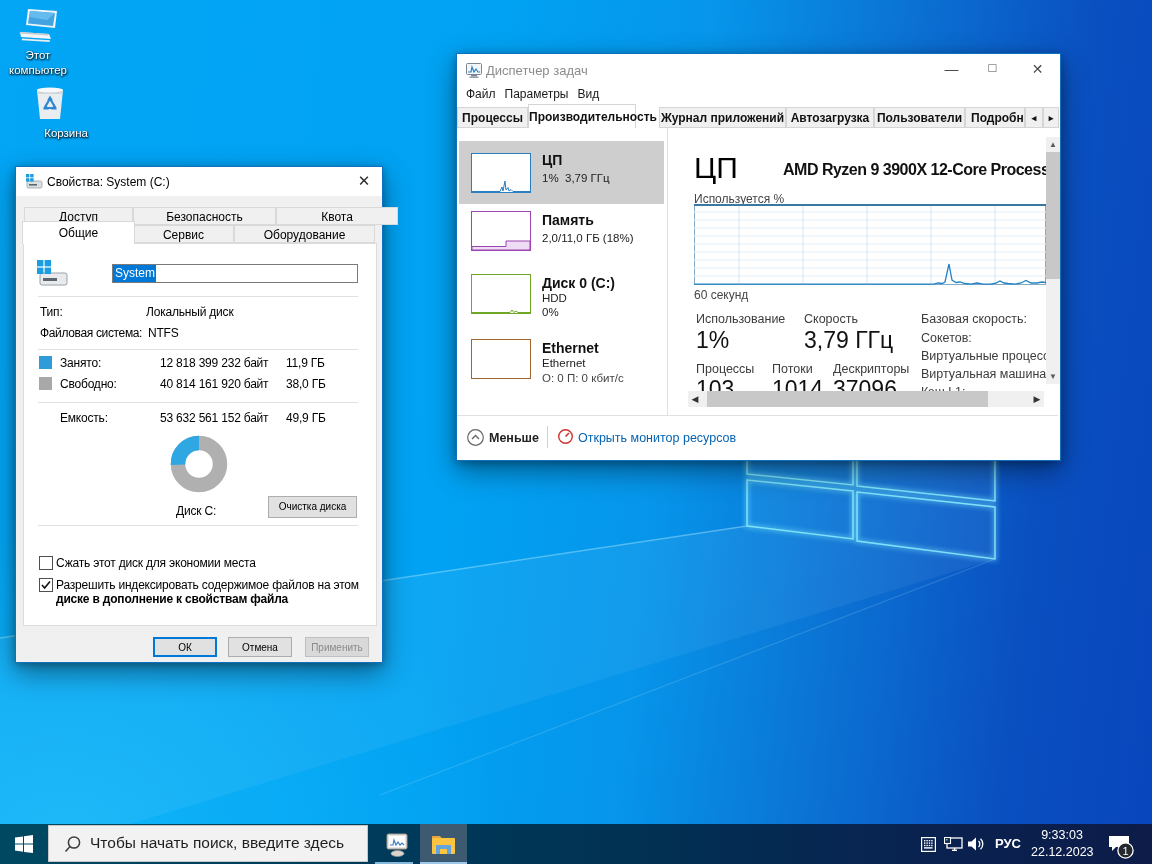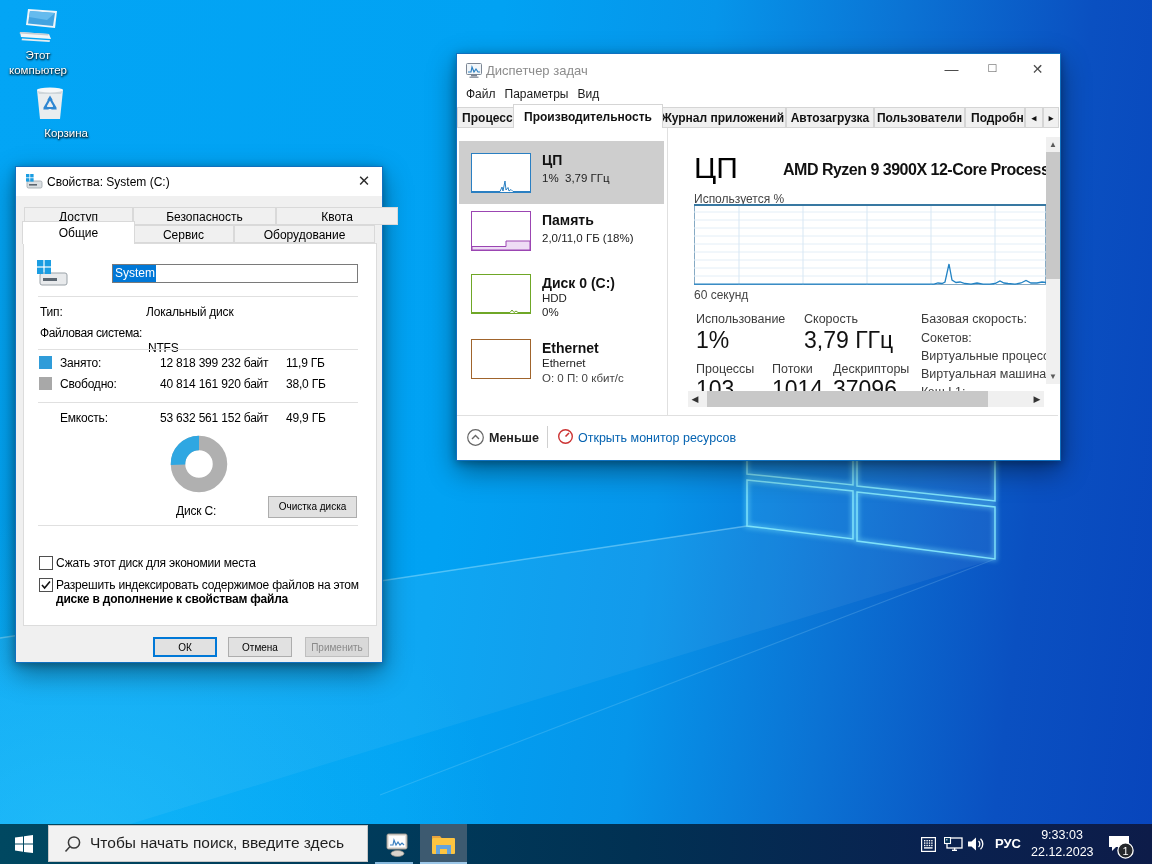--- a/index.html
+++ b/index.html
@@ -125,21 +125,21 @@
       <rect x="0" y="7.6" width="6.4" height="6.4" fill="#1b9de2"></rect>
         <rect x="7.6" y="7.6" width="6.4" height="6.4" fill="#1b9de2"></rect>
     </svg>
     <div class="abs" style="left:88px;top:20px;width:244px;height:17px;border:1px solid #7a7a7a;background:#fff;line-height:17px;">
       <span style="background:#0078d7;color:#fff;padding:1px 1px 2px 2px;">System</span>
     </div>
     <div class="sep" style="top:52px;"></div>
     <div class="lbl" style="left:16px;top:61px;">Тип:</div>
     <div class="lbl" style="left:122px;top:61px;">Локальный диск</div>
     <div class="lbl" style="left:16px;top:82px;letter-spacing:-0.35px;">Файловая система:</div>
-    <div class="lbl" style="left:124px;top:82px;margin-top:15px;">NTFS</div>
+    <div class="lbl" style="left:124px;top:82px;">NTFS</div>
     <div class="sep" style="top:105px;"></div>
     <div class="swatch" style="left:15px;top:112px;background:#2f9cd9;"></div>
     <div class="lbl" style="left:36px;top:112px;">Занято:</div>
     <div class="lbl" style="left:136px;top:112px;text-align:right;">12 818 399 232 байт</div>
     <div class="lbl" style="left:262px;top:112px;">11,9 ГБ</div>
     <div class="swatch" style="left:15px;top:133px;background:#a8a8a8;"></div>
     <div class="lbl" style="left:36px;top:133px;">Свободно:</div>
     <div class="lbl" style="left:136px;top:133px;">40 814 161 920 байт</div>
     <div class="lbl" style="left:262px;top:133px;">38,0 ГБ</div>
     <div class="sep" style="top:158px;"></div>
@@ -177,21 +177,21 @@
     <rect x="5" y="12" width="6" height="1.4" fill="#7c8694"></rect>
       <rect x="3.5" y="13.6" width="9" height="1.2" fill="#7c8694"></rect>
   </svg>
   <div class="abs" style="left:29px;top:9px;font-size:13px;color:#8c8c8c;">Диспетчер задач</div>
   <div class="abs" style="left:486px;top:7px;width:17px;text-align:center;color:#4c4c4c;font-size:14px;">—</div>
   <div class="abs" style="left:527px;top:6px;width:17px;text-align:center;color:#4c4c4c;font-size:13px;">□</div>
   <div class="abs" style="left:572px;top:7px;width:17px;text-align:center;color:#4c4c4c;font-size:14px;">✕</div>
   <div class="menu"><span>Файл</span><span>Параметры</span><span>Вид</span></div>
 
   <div class="tmtab" style="left:0px;top:53px;width:71px;">Процессы</div>
-  <div class="tmtab tmtabact" style="left:56px;top:50px;width:150px;height:24px;line-height:25px;">Производительность</div>
+  <div class="tmtab tmtabact" style="left:71px;top:50px;width:108px;height:24px;line-height:25px;">Производительность</div>
   <div class="tmtab" style="left:202px;top:53px;width:127px;">Журнал приложений</div>
   <div class="tmtab" style="left:329px;top:53px;width:88px;">Автозагрузка</div>
   <div class="tmtab" style="left:417px;top:53px;width:91px;">Пользователи</div>
   <div class="tmtab" style="left:508px;top:53px;width:60px;overflow:hidden;text-align:left;padding-left:5px;">Подробности</div>
   <div class="tmtab" style="left:568px;top:53px;width:18px;font-size:9px;">◂</div>
   <div class="tmtab" style="left:586px;top:53px;width:16px;font-size:9px;">▸</div>
 
   <div class="abs" style="left:2px;top:87px;width:205px;height:63px;background:#cecece;"></div>
   <div class="minig" style="top:99px;border:1px solid #2a7fc2;">
     <svg width="58" height="38" viewBox="0 0 58 38">

